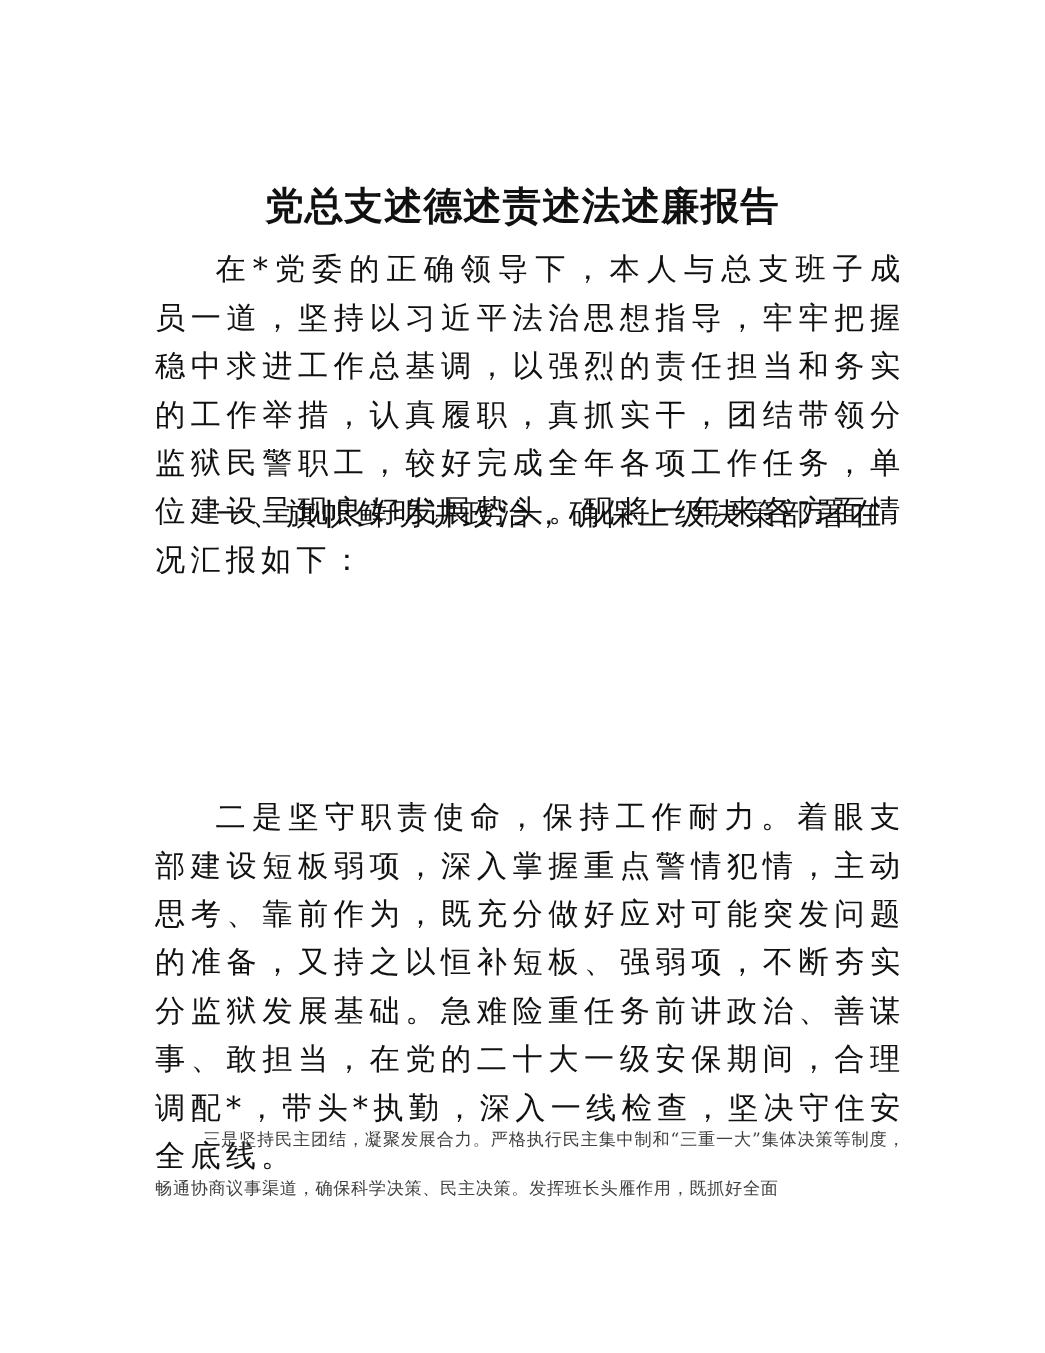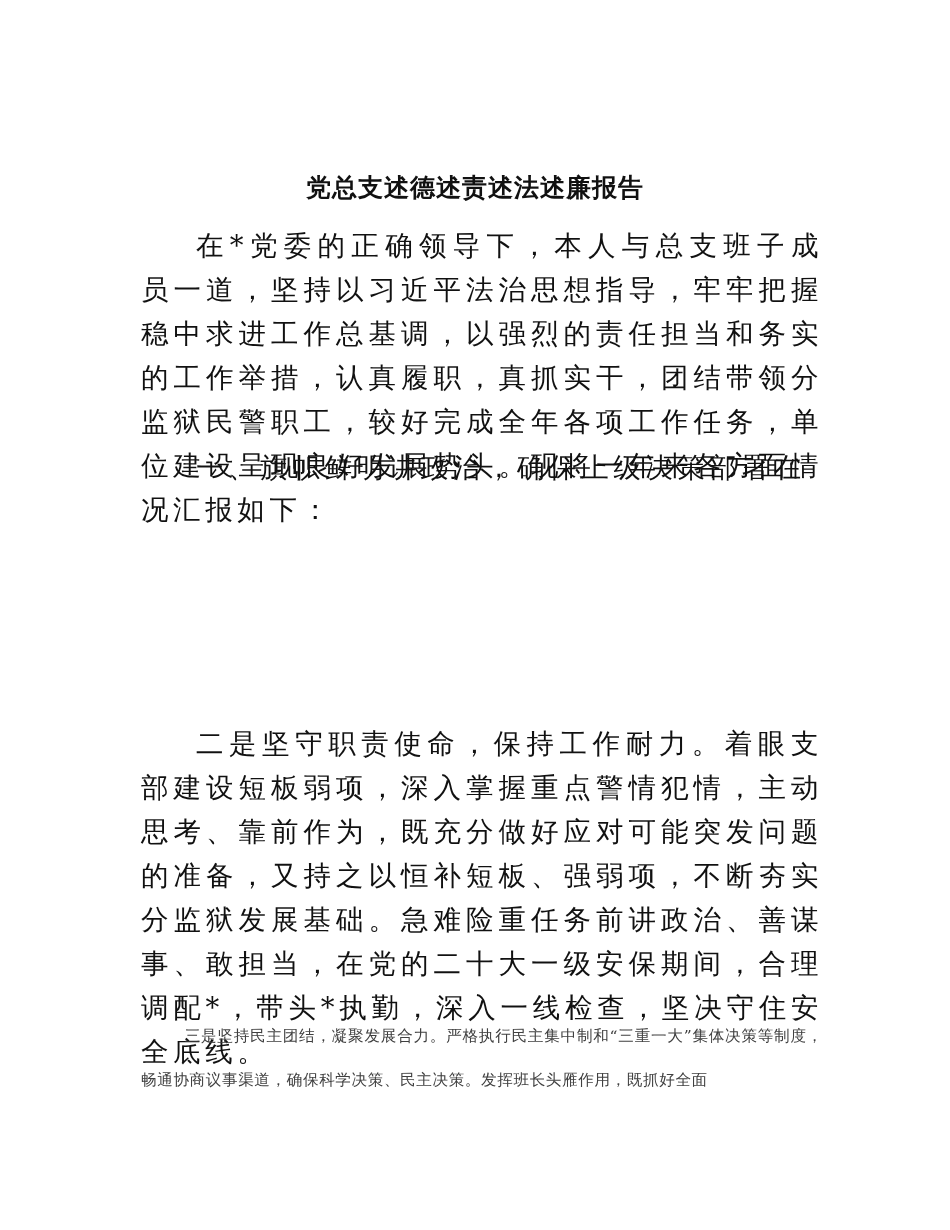--- a/index.html
+++ b/index.html
@@ -1,21 +1,21 @@
 <!DOCTYPE html>
 <html><head>
 <meta charset="utf-8">
 <style>
   html, body { margin: 0; padding: 0; background: #ffffff; }
   body { width: 950px; height: 1230px; position: relative; overflow: hidden; font-family: "DejaVu Serif", "Liberation Serif", serif; color: #000; }
   .page { position: absolute; left: 0; top: 0; width: 950px; height: 1230px; background: #fff; }
   .title {
     position: absolute; left: 0; top: 166px; width: 950px; text-align: center;
     font-family: "DejaVu Sans", "Liberation Sans", sans-serif;
-    font-size: 25px; font-weight: bold; letter-spacing: 1px; line-height: 44px; color: #111;
+    font-size: 35px; font-weight: bold; letter-spacing: 1px; line-height: 44px; color: #111;
   }
   .body-big {
     position: absolute; left: 141px; width: 682px;
     font-size: 27.5px; line-height: 44px; letter-spacing: 4.6px; color: #111;
     text-align: justify;
   }
   .body-big p { margin: 0; text-indent: 2em; }
   .heading-line { margin: 0; text-indent: 2em; }
   .body-small {
     position: absolute; left: 141px; top: 1014px; width: 682px;

